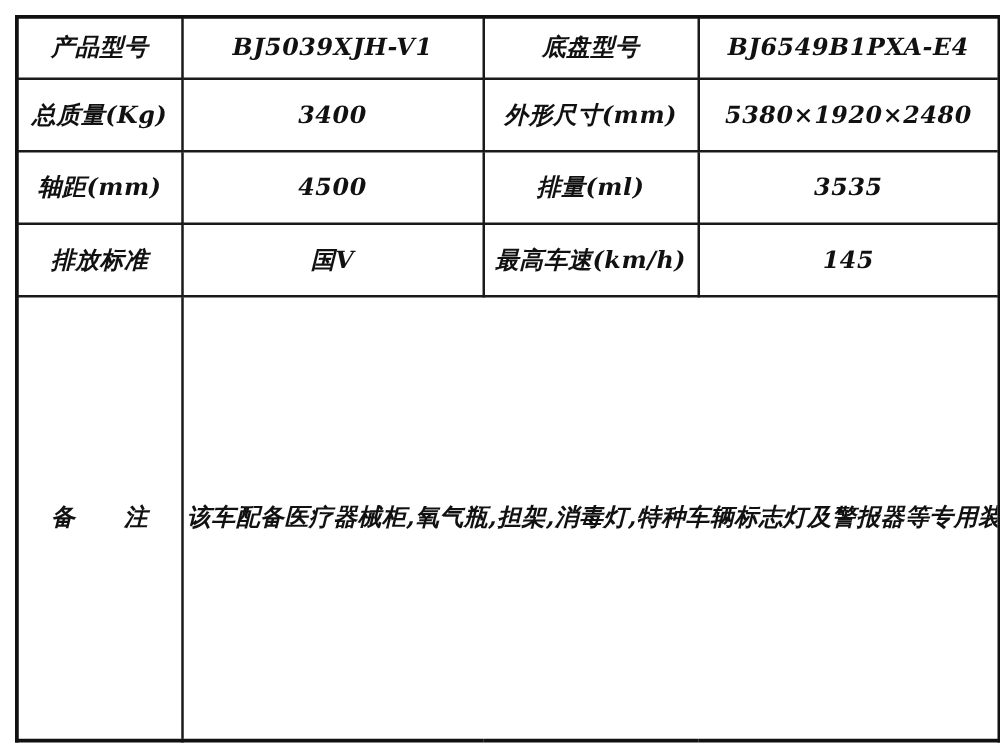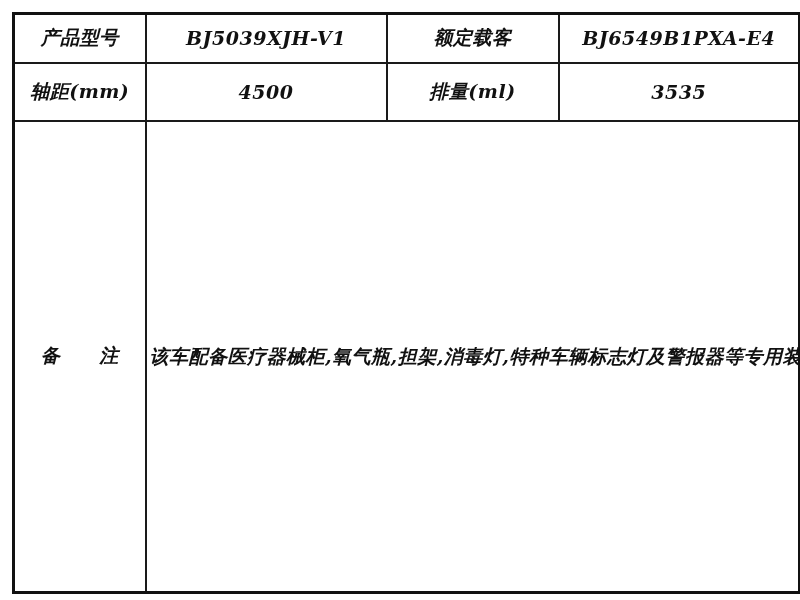--- a/index.html
+++ b/index.html
@@ -59,28 +59,40 @@
     <colgroup>
       <col style="width:132px">
       <col style="width:241px">
       <col style="width:172px">
       <col style="width:241px">
     </colgroup>
     <tbody>
       <tr class="r0">
         <td class="label-cell">产品型号</td>
         <td class="value-cell">BJ5039XJH-V1</td>
-        <td class="label-cell">额定载客</td>
+        <td class="label-cell">底盘型号</td>
         <td class="value-cell">BJ6549B1PXA-E4</td>
+      </tr>
+      <tr class="rn">
+        <td class="label-cell">总质量(Kg)</td>
+        <td class="value-cell">3400</td>
+        <td class="label-cell">外形尺寸(mm)</td>
+        <td class="value-cell">5380×1920×2480</td>
       </tr>
       <tr class="rn">
         <td class="label-cell">轴距(mm)</td>
         <td class="value-cell">4500</td>
         <td class="label-cell">排量(ml)</td>
         <td class="value-cell">3535</td>
+      </tr>
+      <tr class="rn">
+        <td class="label-cell">排放标准</td>
+        <td class="value-cell">国V</td>
+        <td class="label-cell">最高车速(km/h)</td>
+        <td class="value-cell">145</td>
       </tr>
       <tr class="remark-row">
         <td class="remark-label">备　　注</td>
         <td class="remark-text" colspan="3">该车配备医疗器械柜,氧气瓶,担架,消毒灯,特种车辆标志灯及警报器等专用装置. 选装车顶前额位置特种车辆标志灯时高度分别为2580mm,2590mm,2685mm. ABS 系统控制器型号:6C11 2M110 A*;ABS 系统控制器生产企业:博世汽车部件(苏州)有限公司;发动机最大净功率99kw.</td>
       </tr>
     </tbody>
   </table>
 </div>
 
 </body></html>

